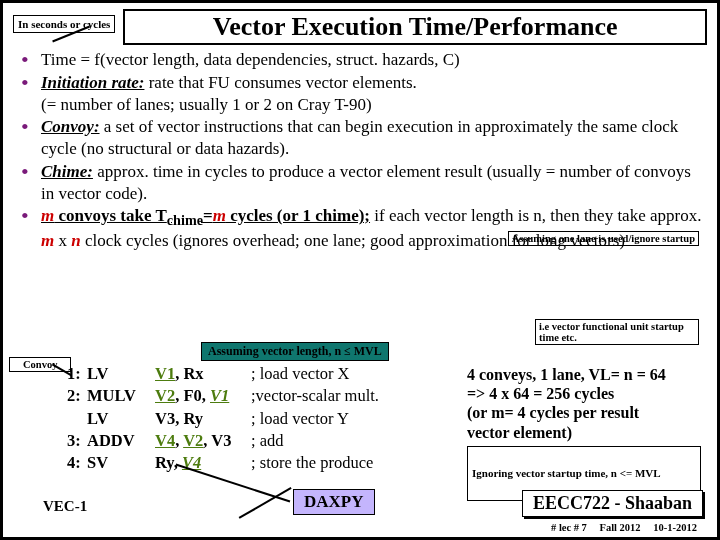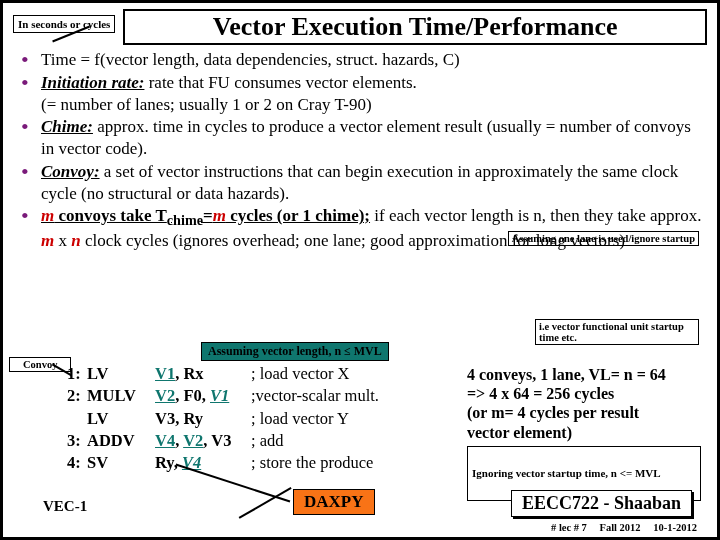--- a/index.html
+++ b/index.html
@@ -21,28 +21,28 @@
   .note-right.n2 { top: 316px; width: 164px; }
   .mid-box { border: 1.5px solid #000; font-size: 12px; font-weight: bold; padding: 1px 6px; position: absolute; left: 198px; top: 339px; background: #0f766e; }
   .convoy-tag { border: 1.5px solid #000; font-size: 10.5px; font-weight: bold; padding: 1px 13px; position: absolute; left: 6px; top: 354px; }
   .convoy-line { position: absolute; left: 48px; top: 366px; width: 22px; height: 1.5px; background: #000; transform: rotate(30deg); }
   .code-block { position: absolute; left: 64px; top: 360px; font-size: 16.5px; font-weight: bold; line-height: 1.35; }
   .code-block .row { display: flex; }
   .col-n { width: 20px; }
   .col-op { width: 68px; }
   .col-args { width: 96px; }
   .col-c { width: 178px; font-weight: normal; }
-  .vred { color: #0f766e; text-decoration: underline; }
+  .vred { color: #4d7c0f; text-decoration: underline; }
   .aside { position: absolute; right: 16px; top: 362px; width: 234px; font-size: 16px; font-weight: bold; line-height: 1.2; margin-left: 28px; }
   .aside-box { border: 1.5px solid #000; font-size: 11px; font-weight: bold; padding: 20px 4px; margin-top: 4px; }
-  .daxpy-box { border: 1.5px solid #000; font-size: 17px; font-weight: bold; padding: 2px 10px; position: absolute; left: 290px; bottom: 22px; background: #f97316; }
+  .daxpy-box { border: 1.5px solid #000; font-size: 17px; font-weight: bold; padding: 2px 10px; position: absolute; left: 290px; bottom: 22px; background: #c4b5fd; }
   .daxpy-l1 { position: absolute; left: 170px; bottom: 54px; width: 120px; height: 1.5px; background: #000; transform: rotate(18deg); }
   .daxpy-l2 { position: absolute; left: 232px; bottom: 34px; width: 60px; height: 1.5px; background: #000; transform: rotate(-30deg); }
   .vec1 { position: absolute; left: 40px; bottom: 22px; font-size: 15px; font-weight: bold; }
-  .course-box { border: 1.5px solid #000; box-shadow: 2px 2px 0 #000; position: absolute; right: 25px; bottom: 20px; font-size: 18px; font-weight: bold; padding: 2px 10px; background: #fff; }
+  .course-box { border: 1.5px solid #000; box-shadow: 2px 2px 0 #000; position: absolute; right: 14px; bottom: 20px; font-size: 18px; font-weight: bold; padding: 2px 10px; background: #fff; }
   .foot { position: absolute; right: 20px; bottom: 4px; font-size: 10.5px; font-weight: bold; }
   .foot span { margin-left: 10px; }
 </style>
 </head>
 <body>
 
 <div class="slide">
 
   <div class="header-row">
     <div class="tag-box">In seconds or cycles</div>
@@ -50,24 +50,24 @@
     <div class="title-box">Vector Execution Time/Performance</div>
   </div>
 
   <ul class="bullets">
     <li>Time = f(vector length, data dependencies, struct. hazards, C)</li>
     <li>
       <span class="u i b">Initiation rate:</span><span> rate that FU consumes vector elements.</span><br>
       <span>(= number of lanes; usually 1 or  2 on Cray T-90)</span>
     </li>
     <li>
-      <span class="u i b">Chime:</span><span>  approx. time in cycles to produce a vector element result (usually = number of convoys in vector code).</span>
+      <span class="u i b">Convoy:</span><span> a set of vector instructions that can begin execution in approximately the same clock cycle (no structural or data hazards).</span>
     </li>
     <li>
-      <span class="u i b">Convoy:</span><span> a set of vector instructions that can begin execution in approximately the same clock cycle (no structural or data hazards).</span>
+      <span class="u i b">Chime:</span><span>  approx. time in cycles to produce a vector element result (usually = number of convoys in vector code).</span>
     </li>
     <li>
       <span class="u b"><span class="ired">m</span><span> convoys take T</span><sub>chime</sub><span>=</span><span class="ired">m</span><span> cycles (or 1 chime);</span></span><span> if each vector length is n, then they take approx.  </span><span class="ired b">m</span><span> x </span><span class="ired b">n</span><span> clock cycles (ignores overhead; one lane; good approximation for long vectors)</span>
     </li>
   </ul>
 
   <div class="note-right n1">Assuming one lane is used/ignore startup</div>
   <div class="note-right n2">i.e vector functional unit startup time etc.</div>
   <div class="mid-box">Assuming vector length,  n  ≤  MVL</div>
 

